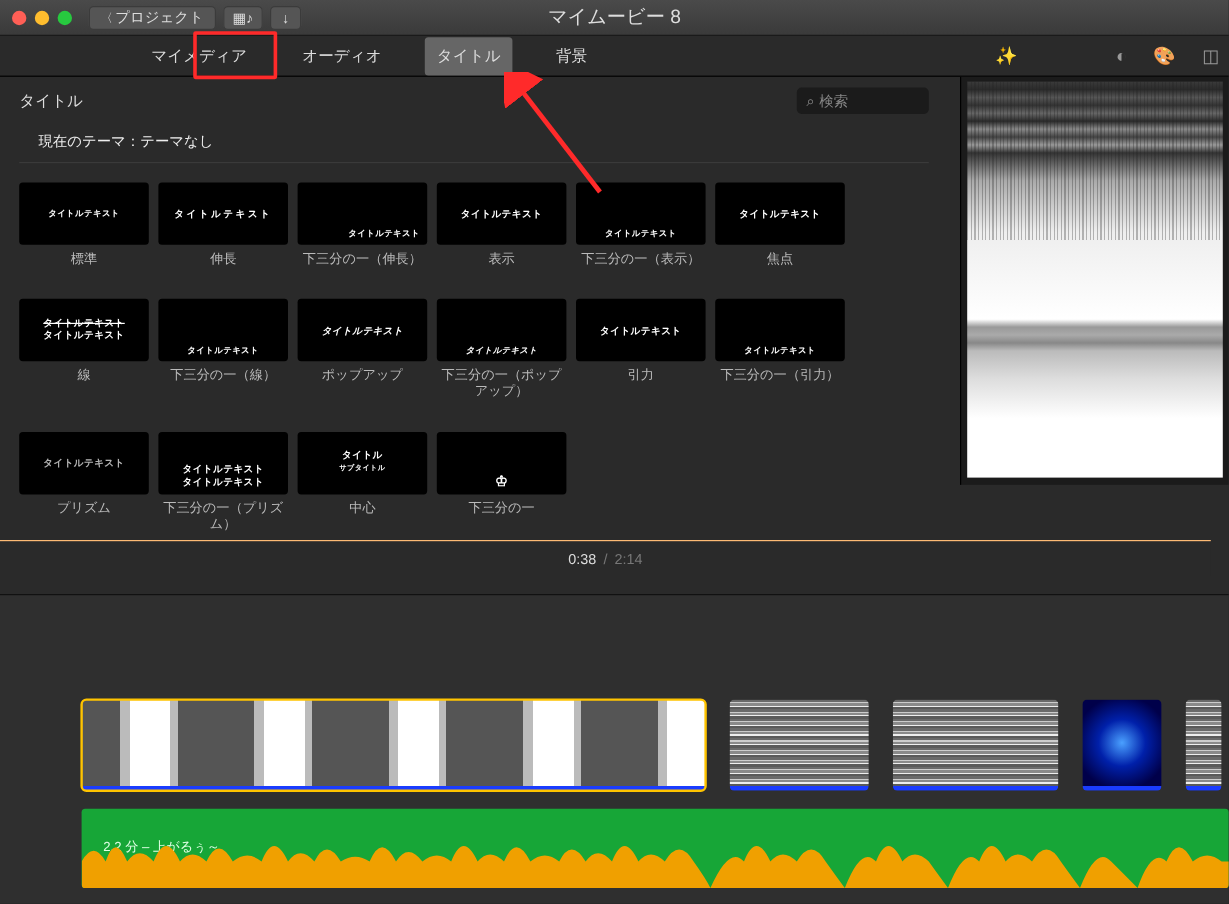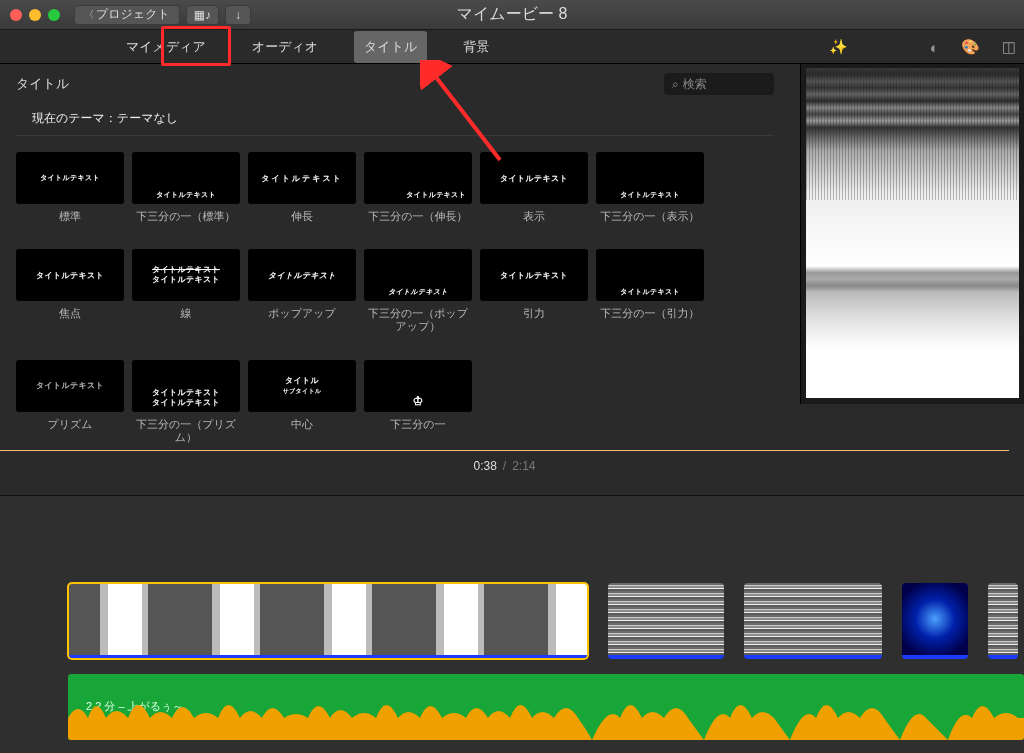--- a/index.html
+++ b/index.html
@@ -330,26 +330,20 @@
   <div class="title-grid">
 
     <div class="title-item">
       <div class="thumb">
           <span style="font-size:7px;">タイトルテキスト</span>
         </div>
       <div class="label">標準</div>
     </div>
     <div class="title-item">
       <div class="thumb">
-          <span class="low">タイトルテキスト</span>
-        </div>
-      <div class="label">下三分の一（標準）</div>
-    </div>
-    <div class="title-item">
-      <div class="thumb">
           <span style="letter-spacing:2px;">タイトルテキスト</span>
         </div>
       <div class="label">伸長</div>
     </div>
     <div class="title-item">
       <div class="thumb">
           <span class="low-right">タイトルテキスト</span>
         </div>
       <div class="label">下三分の一（伸長）</div>
     </div>
@@ -373,20 +367,26 @@
       <div class="label">焦点</div>
     </div>
     <div class="title-item">
       <div class="thumb">
           <span class="dual">
         <span class="line-through">タイトルテキスト</span><br>
         <span>タイトルテキスト</span>
       </span>
         </div>
       <div class="label">線</div>
+    </div>
+    <div class="title-item">
+      <div class="thumb">
+          <span class="low">タイトルテキスト</span>
+        </div>
+      <div class="label">下三分の一（線）</div>
     </div>
     <div class="title-item">
       <div class="thumb">
           <span style="font-style:italic; font-weight:bold;">タイトルテキスト</span>
         </div>
       <div class="label">ポップアップ</div>
     </div>
     <div class="title-item">
       <div class="thumb">
           <span class="low" style="font-style:italic;">タイトルテキスト</span>

